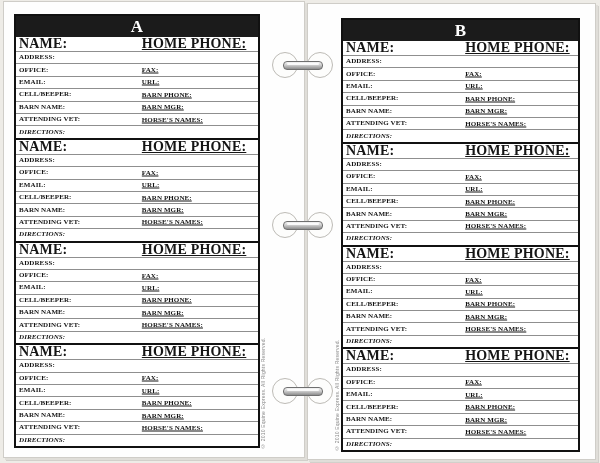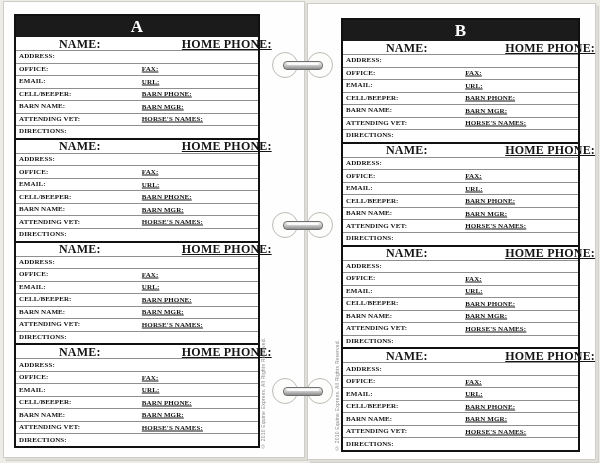--- a/index.html
+++ b/index.html
@@ -30,29 +30,29 @@
     font-size:17px;font-weight:bold;line-height:1;
     font-family:"Liberation Serif","DejaVu Serif",serif;
   }
   .blocks{flex:1;display:flex;flex-direction:column;}
   .block{flex:1;display:flex;flex-direction:column;border-top:2px solid #111;}
   .block:first-child{border-top:none;}
   .row{
     flex:1;position:relative;display:flex;align-items:center;
     border-bottom:1px solid #8f8f8f;
   }
-  .row:last-child{border-bottom:none;}
+  .row:last-child{border-bottom:none;font-style:italic;}
   .row-name{flex:1.15;}
   .lbl{
     font-size:7px;font-weight:bold;color:#151515;letter-spacing:0.1px;
     white-space:nowrap;line-height:1;
   }
   .lbl-left{padding-left:3px;}
   .lbl-right{position:absolute;left:52%;top:50%;transform:translateY(-50%);text-decoration:underline;}
-  .row-name .lbl{font-size:12px;letter-spacing:0.2px;margin-left:40px;}
+  .row-name .lbl{font-size:14px;letter-spacing:0.2px;}
   .copyright{
     position:absolute;font-size:5px;color:#8a8a8a;letter-spacing:0.2px;
     writing-mode:vertical-rl;transform:rotate(180deg);
     height:118px;overflow:hidden;
     font-family:"Liberation Sans","DejaVu Sans",sans-serif;
   }
   .page-left .copyright{right:38px;bottom:8px;}
   .page-right .copyright{left:26px;bottom:8px;}
   .rings{position:absolute;inset:0;pointer-events:none;}
   .ring-unit{position:absolute;width:52px;height:26px;left:276px;}

